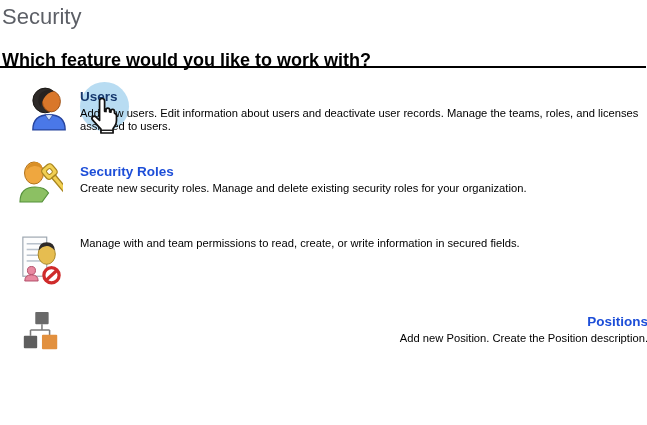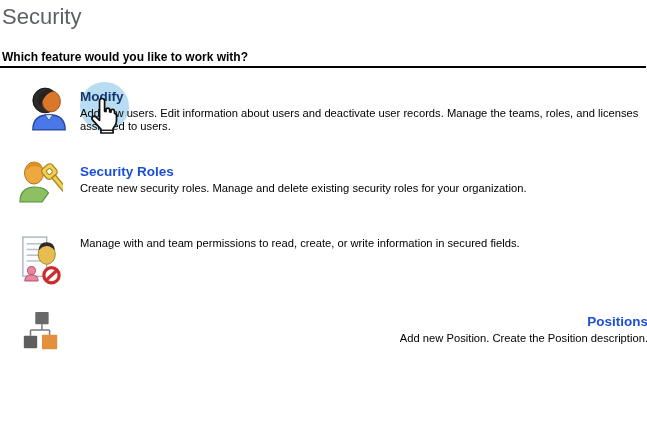--- a/index.html
+++ b/index.html
@@ -5,21 +5,21 @@
   html,body{margin:0;padding:0;background:#fff;}
   .page{
     position:relative;width:647px;height:425px;background:#ffffff;overflow:hidden;
     font-family:Liberation Sans, sans-serif;color:#000;
   }
   .page-title{
     position:absolute;left:2px;top:4px;font-size:22px;font-weight:400;
     color:#5c5f66;letter-spacing:0;
   }
   .prompt-heading{
-    position:absolute;left:2px;top:50px;font-size:12px;font-weight:bold;color:#000;
+    position:absolute;left:2px;top:50px;font-size:18px;font-weight:bold;color:#000;
   }
   .divider{
     position:absolute;left:0;top:66px;width:646px;height:2px;background:#000;
   }
   .feature{position:absolute;left:16px;width:620px;height:70px;}
   .f-users{top:85px;}
   .f-roles{top:160px;}
   .f-fsp{top:235px;}
   .f-pos{top:310px;text-align:right;}
   .icon-box{
@@ -57,21 +57,21 @@
     <span class="icon-box">
       <svg viewBox="0 0 40 46" width="38" height="46">
         <circle cx="16" cy="14" r="13" fill="#2e2a28" stroke="#171411" stroke-width="1"></circle>
         <ellipse cx="22.5" cy="15" rx="9.5" ry="11" fill="#d9772a" stroke="#9c4f14" stroke-width="1"></ellipse>
         <path d="M10 8 Q16 1 25 4 Q18 6 14.5 12 Q11.5 16.5 11.5 21 Q7 16 10 8 Z" fill="#262220"></path>
         <path d="M3 45 Q3 29 20 29 Q37 29 37 45 Z" fill="#4a78e8" stroke="#27459e" stroke-width="1.5"></path>
         <path d="M16 29.4 L20 35 L24 29.4 Q20 28 16 29.4 Z" fill="#cfe0fa" stroke="#27459e" stroke-width="0.8"></path>
       </svg>
     </span>
     <div class="ftext">
-      <a class="ftitle hovered">Modify</a>
+      <a class="ftitle hovered">Users</a>
       <div class="fdesc">Add new users. Edit information about users and deactivate user records. Manage the teams, roles, and licenses assigned to users.</div>
     </div>
   </div>
 
   <div class="feature f-roles">
     <span class="icon-box">
       <svg viewBox="0 0 44 50" width="44" height="50">
         <ellipse cx="15" cy="13" rx="9.5" ry="11" fill="#efa73f" stroke="#b1731c" stroke-width="1"></ellipse>
         <path d="M12 3.5 Q15 1 19 2.5 Q23 4 23.5 9 Q19 5.5 15 6 Q11 6.5 7.5 10 Q8.5 5 12 3.5 Z" fill="#d98f26"></path>
         <path d="M1 42 Q1 27 16 27 Q26 27 29.5 33 L23 42 Z" fill="#8cc063" stroke="#55913a" stroke-width="1.2"></path>

